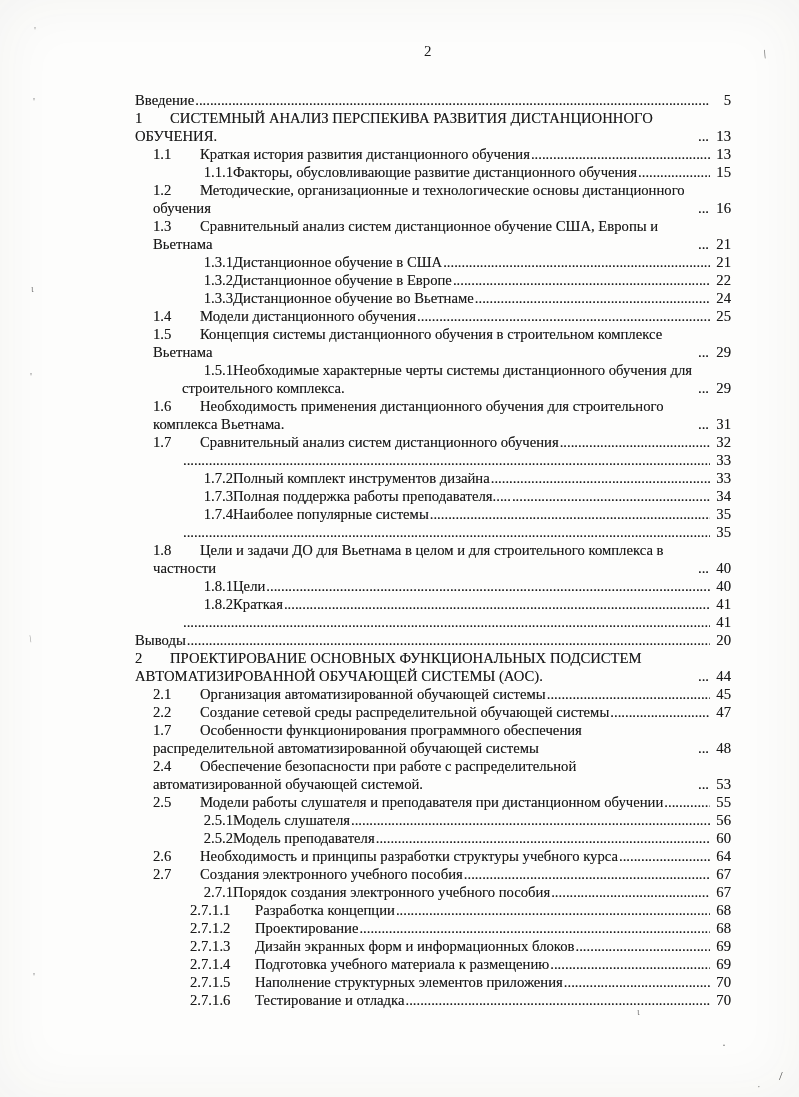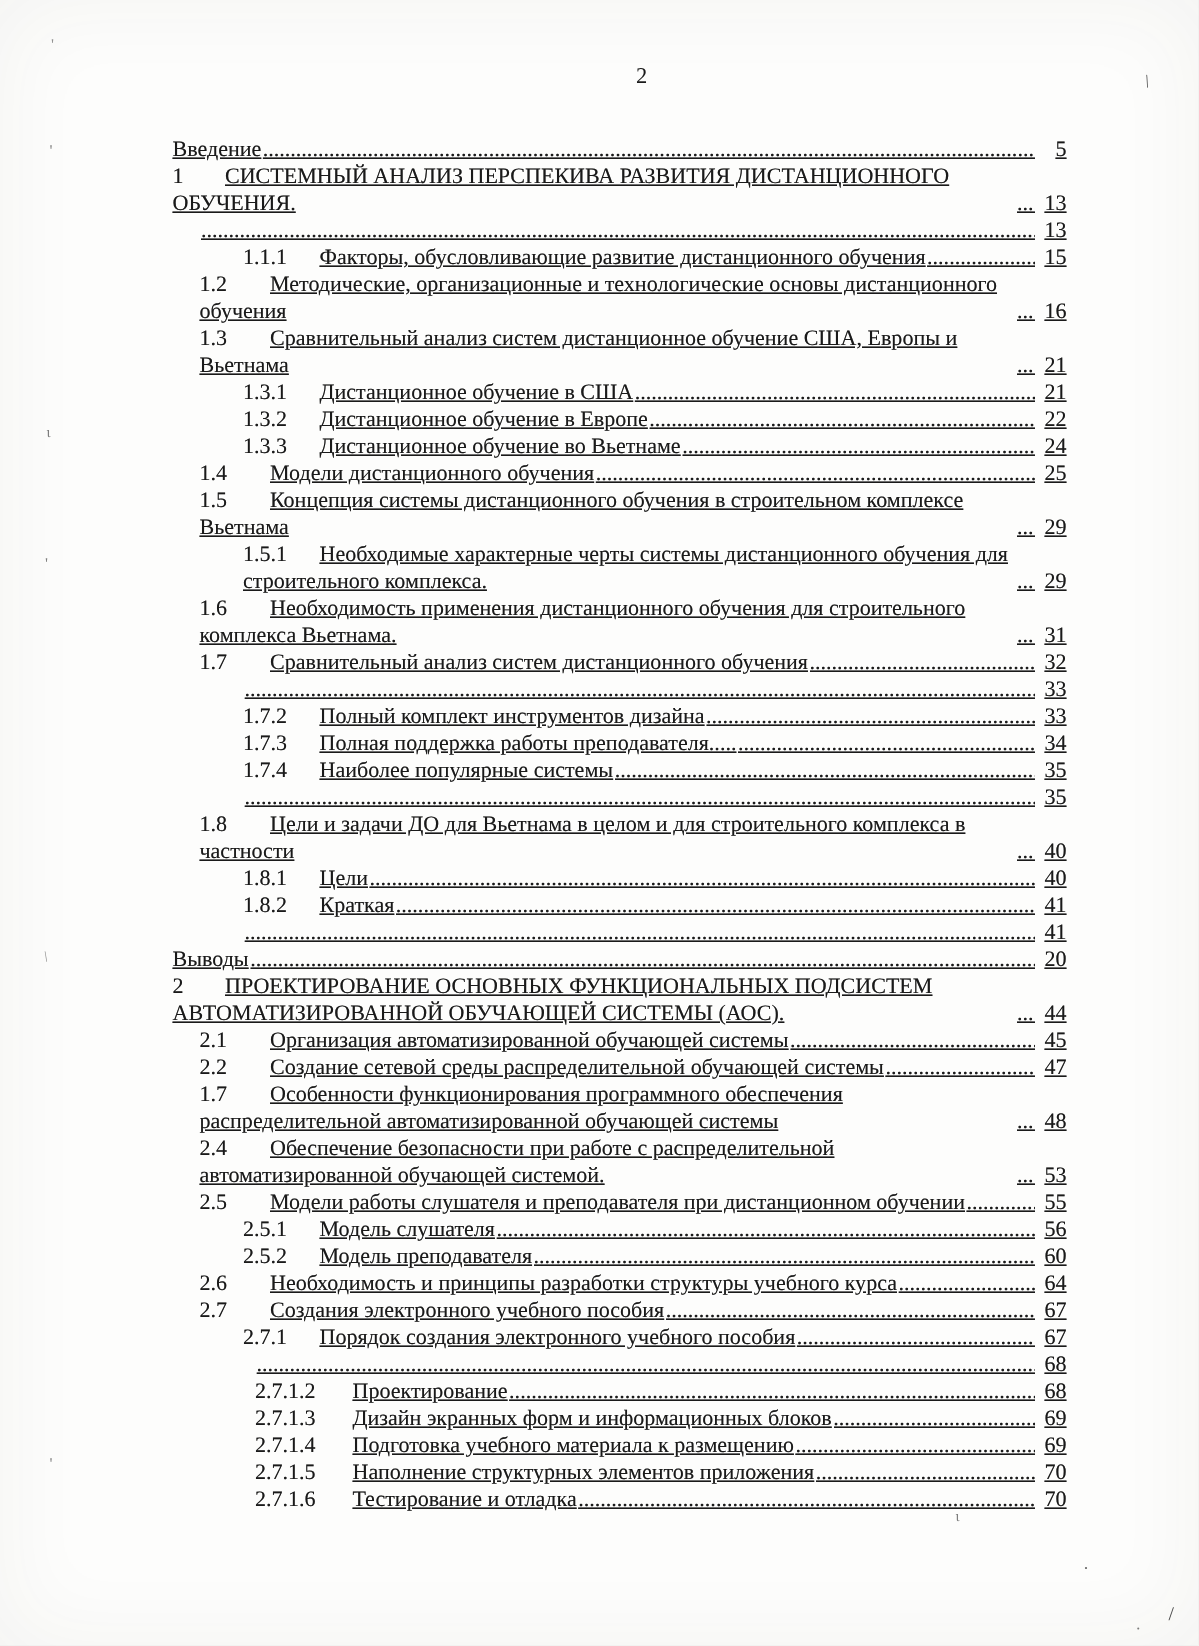--- a/index.html
+++ b/index.html
@@ -19,27 +19,26 @@
   }
   .page-number {
     position: absolute;
     top: 43px;
     left: 424px;
     font-size: 15px;
     color: #1a1a1a;
   }
   .toc {
     position: absolute;
-    left: 115px;
+    left: 135px;
     top: 91px;
     width: 596px;
     font-size: 14.7px;
     line-height: 18px;
     text-shadow: 0 0 0.3px rgba(0,0,0,0.45);
-    text-decoration: underline;
   }
   .entry {
     display: flex;
     align-items: flex-end;
   }
   .tw { min-width: 0; flex: 0 1 auto; }
   .num { display: inline-block; }
   .dots {
     flex: 1 1 12px;
     min-width: 12px;
@@ -48,21 +47,21 @@
     margin: 0 1px;
   }
   .pg {
     flex: 0 0 auto;
     min-width: 20px;
     text-align: right;
     white-space: nowrap;
   }
   .lvl1 .num { width: 35px; }
   .lvl2 { padding-left: 18px; }  .lvl2 .num { width: 47px; }
-  .lvl3 { padding-left: 47px; }  .lvl3 .num { width: 51px; }
+  .lvl3 { padding-left: 47px; }  .lvl3 .num { width: 51px; text-align: right; }
   .lvl4 { padding-left: 55px; }  .lvl4 .num { width: 65px; }
   .artifact {
     position: absolute;
     color: #2a2a2a;
     font-family: "Liberation Serif", serif;
     pointer-events: none;
   }
 </style>
 </head>
 <body>
@@ -74,20 +73,21 @@
         <span class="tw"><span class="title">Введение</span></span>
         <span class="dots">................................................................................................................................................................................................................................................</span>
         <span class="pg">5</span>
       </div>
       <div class="entry lvl1">
         <span class="tw"><span class="num">1</span><span class="title">СИСТЕМНЫЙ АНАЛИЗ ПЕРСПЕКИВА РАЗВИТИЯ ДИСТАНЦИОННОГО ОБУЧЕНИЯ.</span></span>
         <span class="dots">................................................................................................................................................................................................................................................</span>
         <span class="pg">13</span>
       </div>
       <div class="entry lvl2">
+        <span class="tw"><span class="num">1.1</span><span class="title">Краткая история развития дистанционного обучения</span></span>
         <span class="dots">................................................................................................................................................................................................................................................</span>
         <span class="pg">13</span>
       </div>
       <div class="entry lvl3">
         <span class="tw"><span class="num">1.1.1</span><span class="title">Факторы, обусловливающие развитие дистанционного обучения</span></span>
         <span class="dots">................................................................................................................................................................................................................................................</span>
         <span class="pg">15</span>
       </div>
       <div class="entry lvl2">
         <span class="tw"><span class="num">1.2</span><span class="title">Методические, организационные и технологические основы дистанционного обучения</span></span>
@@ -235,20 +235,21 @@
         <span class="tw"><span class="num">2.7</span><span class="title">Создания электронного учебного пособия</span></span>
         <span class="dots">................................................................................................................................................................................................................................................</span>
         <span class="pg">67</span>
       </div>
       <div class="entry lvl3">
         <span class="tw"><span class="num">2.7.1</span><span class="title">Порядок создания электронного учебного пособия</span></span>
         <span class="dots">................................................................................................................................................................................................................................................</span>
         <span class="pg">67</span>
       </div>
       <div class="entry lvl4">
+        <span class="tw"><span class="num">2.7.1.1</span><span class="title">Разработка концепции</span></span>
         <span class="dots">................................................................................................................................................................................................................................................</span>
         <span class="pg">68</span>
       </div>
       <div class="entry lvl4">
         <span class="tw"><span class="num">2.7.1.2</span><span class="title">Проектирование</span></span>
         <span class="dots">................................................................................................................................................................................................................................................</span>
         <span class="pg">68</span>
       </div>
       <div class="entry lvl4">
         <span class="tw"><span class="num">2.7.1.3</span><span class="title">Дизайн экранных форм и информационных блоков</span></span>

